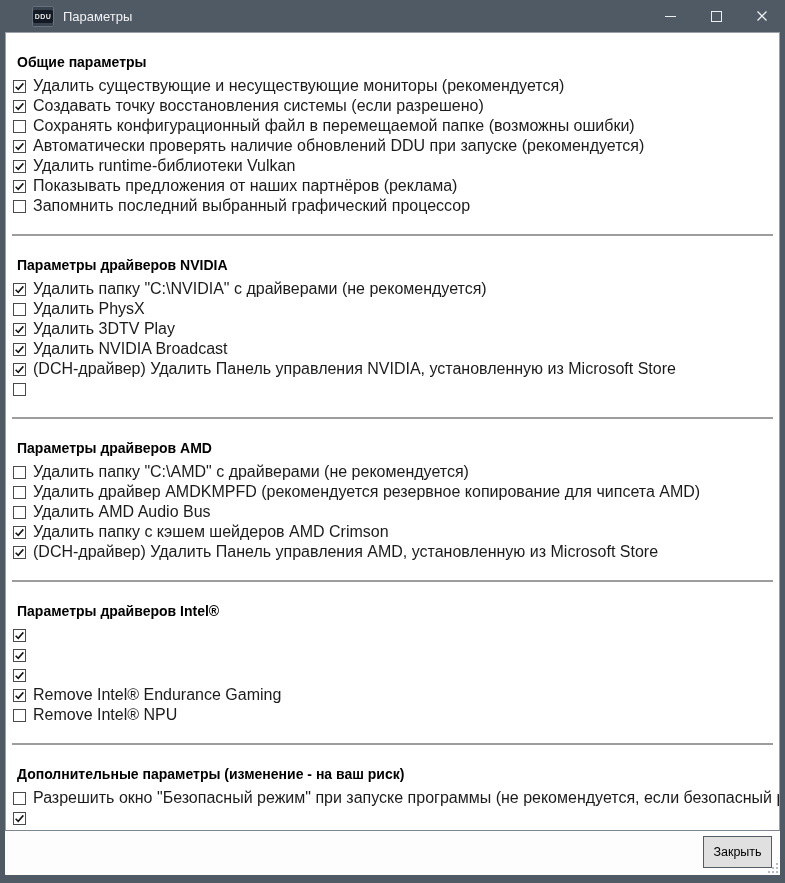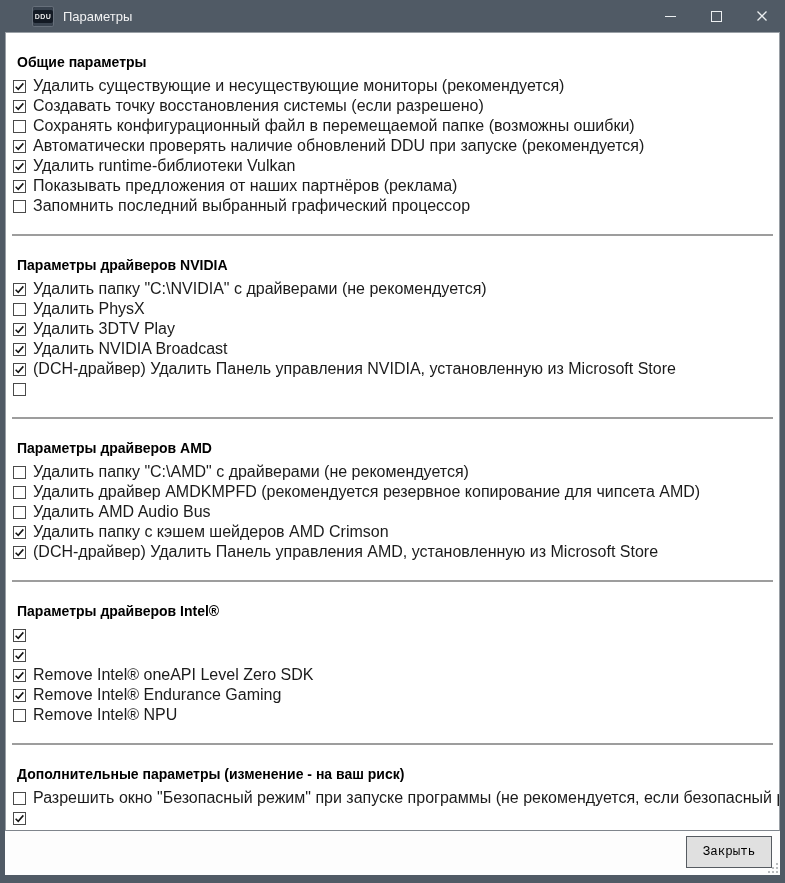--- a/index.html
+++ b/index.html
@@ -46,23 +46,23 @@
     display:inline-flex;align-items:center;justify-content:center;
     margin-right:7px;
   }
   .cb svg{display:none;}
   .cb.checked svg{display:block;}
   .lbl{font-size:16px;color:#1b1b1b;white-space:nowrap;}
   .sep{border-top:2px solid #9d9d9d;margin:0 6px;}
   
   .footer{position:absolute;left:0;right:0;bottom:0;height:44px;background:#fdfdfd;}
   .close-btn{
-    position:absolute;right:8px;top:5px;width:86px;height:32px;
+    position:absolute;right:8px;top:5px;width:69px;height:32px;
     background:#e0e0e0;border:1px solid #565b61;
-    font-family:Liberation Mono, monospace;font-size:12.5px;color:#000;
+    font-family:Liberation Sans, sans-serif;font-size:12.5px;color:#000;
     cursor:default;
   }
   .grip{position:absolute;right:1px;bottom:1px;width:13px;height:13px;}
 </style>
 </head>
 <body>
 
 <div class="titlebar">
   <div class="app-icon">
     <span>DDU</span>
@@ -227,21 +227,20 @@
               <path d="M1.8 6.2 L4.6 9 L10.2 2.6" stroke="#141414" stroke-width="1.7" fill="none"></path>
             </svg>
           </span>
         </label>
         <label class="row">
           <span class="cb checked">
             <svg width="11" height="11" viewBox="0 0 12 12">
               <path d="M1.8 6.2 L4.6 9 L10.2 2.6" stroke="#141414" stroke-width="1.7" fill="none"></path>
             </svg>
           </span>
-          <span class="lbl">Remove Intel® oneAPI Level Zero SDK</span>
         </label>
         <label class="row">
           <span class="cb checked">
             <svg width="11" height="11" viewBox="0 0 12 12">
               <path d="M1.8 6.2 L4.6 9 L10.2 2.6" stroke="#141414" stroke-width="1.7" fill="none"></path>
             </svg>
           </span>
           <span class="lbl">Remove Intel® Endurance Gaming</span>
         </label>
         <label class="row">

